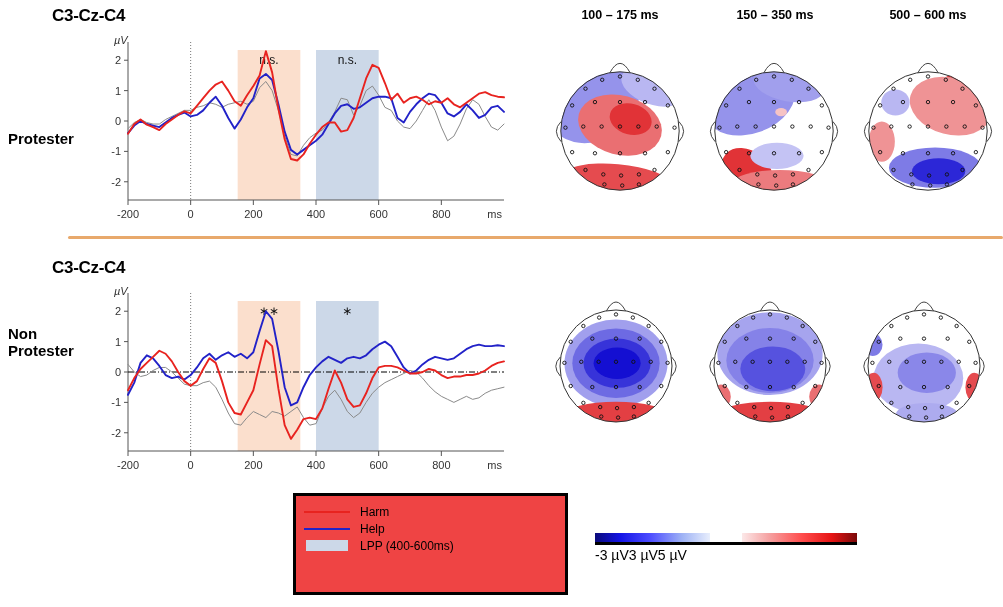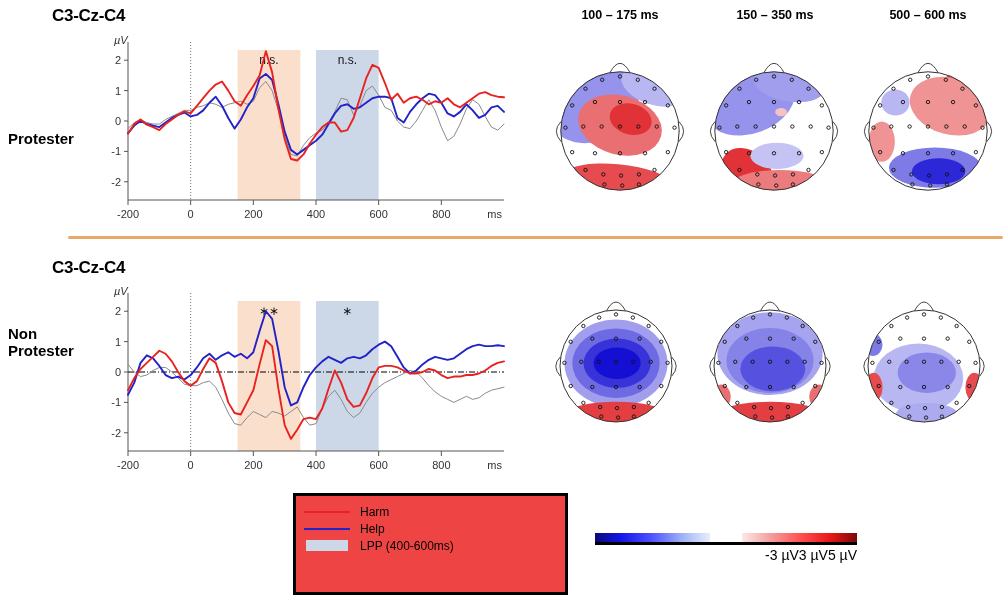--- a/index.html
+++ b/index.html
@@ -40,21 +40,21 @@
   .legend-key .ln{
     position:absolute;left:0;right:0;top:50%;height:2.5px;margin-top:-1px;
   }
   .legend-key .sw{position:absolute;left:2px;right:2px;top:1px;bottom:1px;}
   .legend-txt{font-size:12px;padding-left:10px;white-space:nowrap;}
 
   
   .cbar-track{height:9px;position:relative;}
   .cbar-half{position:absolute;top:0;bottom:0;}
   .cbar-base{position:absolute;left:0;right:0;bottom:-3px;height:3px;background:#000;}
-  .cbar-labels{display:flex;justify-content:flex-end;font-size:14px;margin-top:5px;}
+  .cbar-labels{display:flex;justify-content:flex-start;font-size:14px;margin-top:5px;}
   .cbar-lab{white-space:nowrap;}
 </style>
 </head>
 <body>
 
 <div class="abs chan-label" style="left:52px;top:6px;">C3-Cz-C4</div>
 
 <div class="abs row-label" style="left:8px;top:130px;width:100px;">Protester</div>
 
 <div class="erp-wrap" id="erp-0" style="left:100px;top:32px;">

